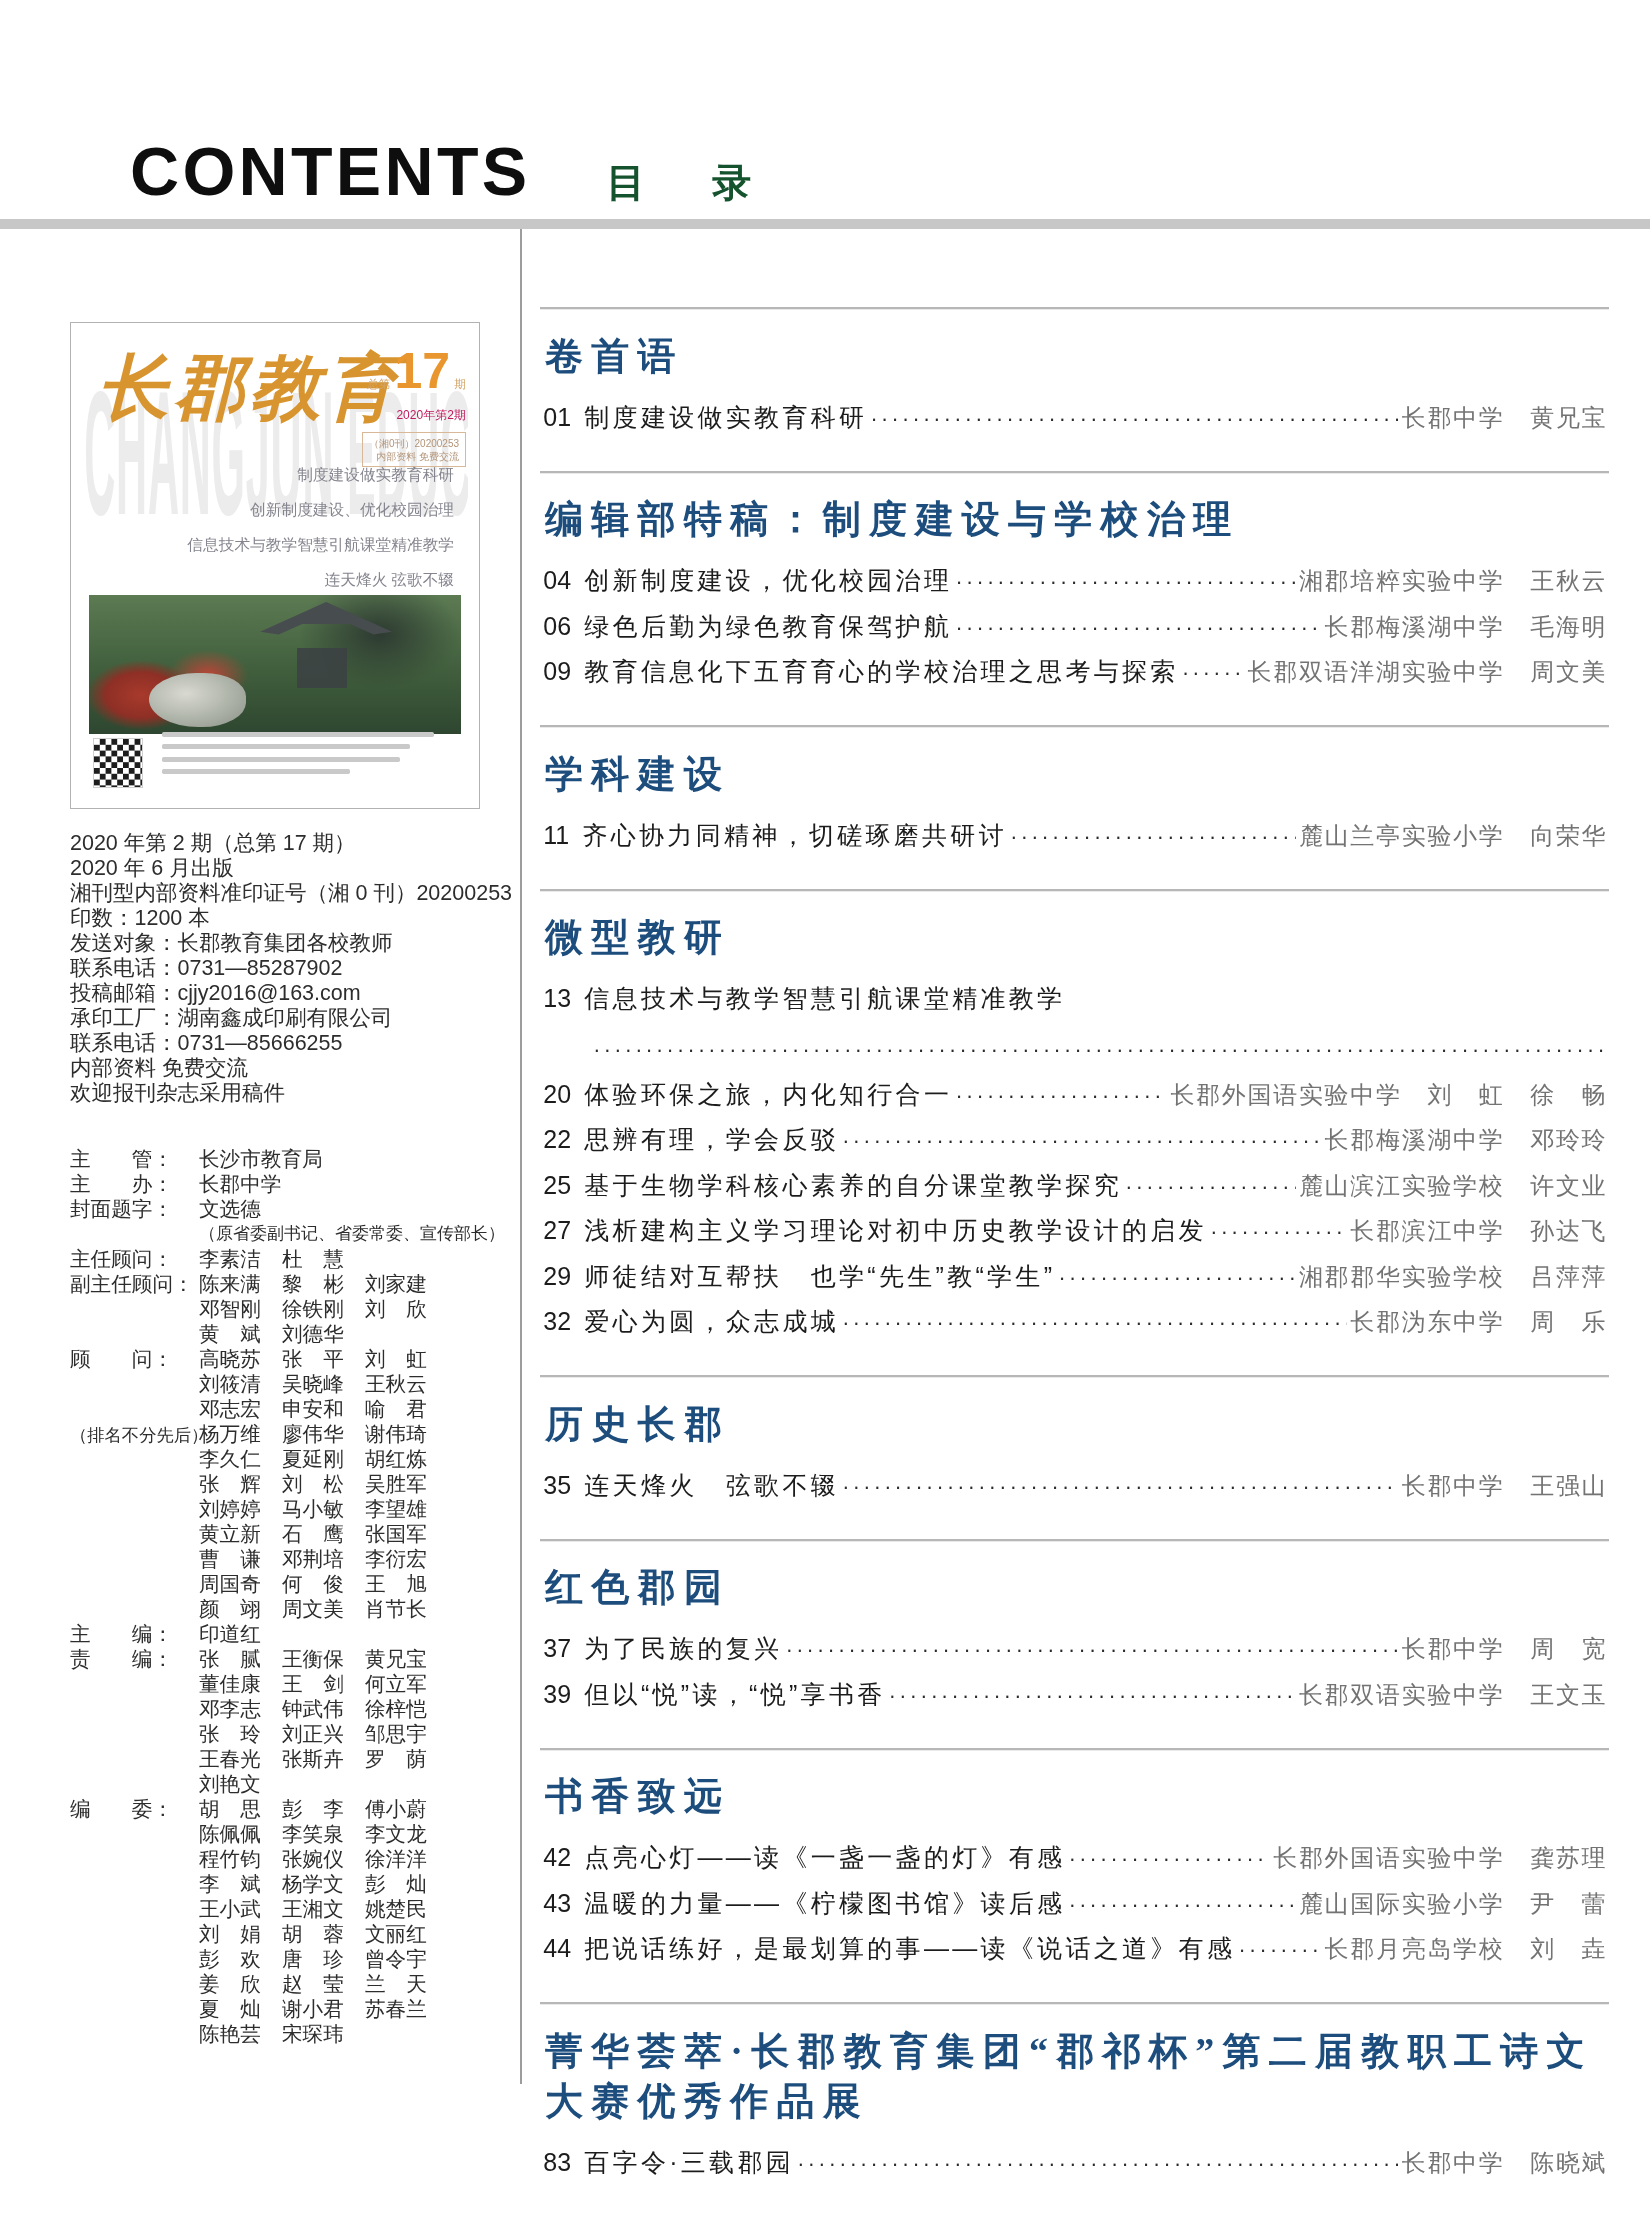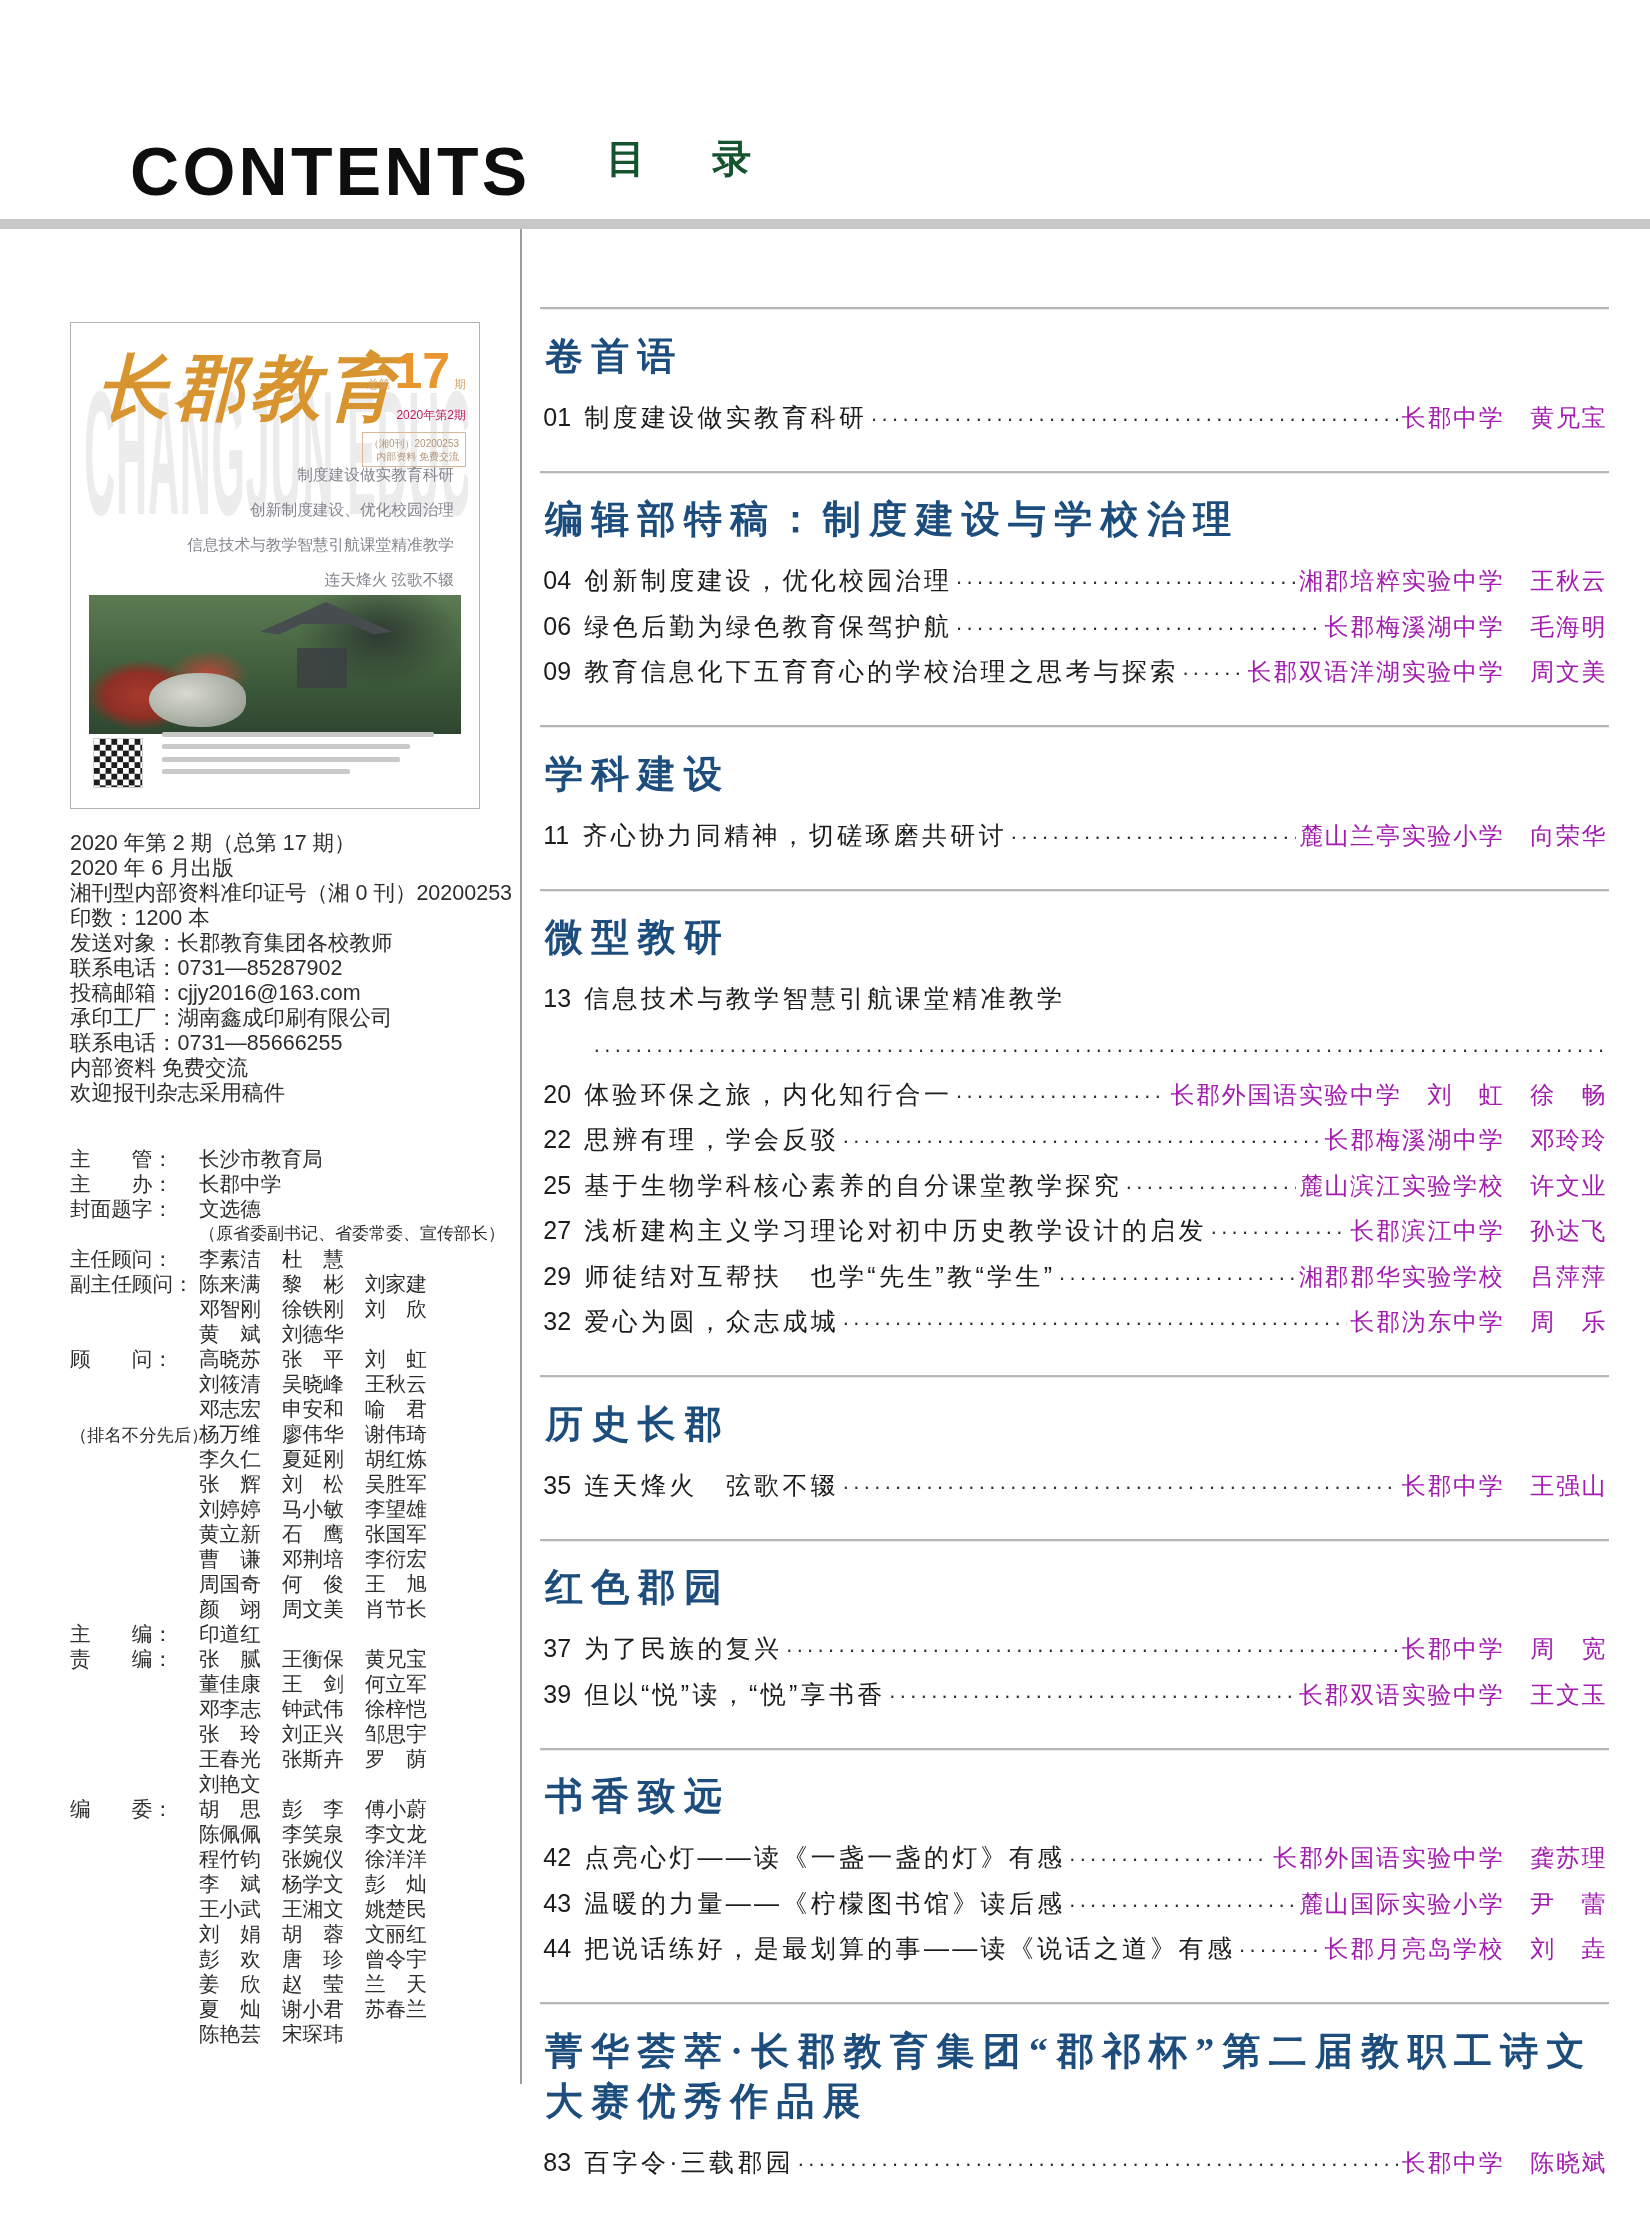--- a/index.html
+++ b/index.html
@@ -1,20 +1,20 @@
 <!DOCTYPE html>
 <html style="font-size:13.2px"><head>
 <meta charset="utf-8">
 <style>
   html,body{margin:0;padding:0;background:#fff;}
   #page{position:relative;width:1650px;height:2239px;background:#ffffff;overflow:hidden;
         font-family:"Liberation Sans",sans-serif;color:#1c1c1c;}
 
   
-  .hdr{position:absolute;left:130px;top:132px;display:flex;align-items:flex-start;}
+  .hdr{position:absolute;left:130px;top:132px;display:flex;align-items:flex-end;}
   .hdr-en{font-size:68px;font-weight:700;letter-spacing:3.3px;color:#0e0e0e;}
   .hdr-zh{font-size:39px;font-weight:700;letter-spacing:28px;margin-left:76px;color:#14532d;}
   .hbar{position:absolute;left:0;top:219px;width:1650px;height:10px;background:#c7c7c7;}
   .vrule{position:absolute;left:520px;top:229px;width:1.7px;height:1855px;background:#9d9d9d;}
 
   
   .leftcol{position:absolute;left:70px;top:322px;width:410px;}
 
   .cover{position:relative;width:410px;height:487px;border:1.7px solid #b2b2b2;box-sizing:border-box;
          background:#fff;overflow:hidden;}
@@ -65,21 +65,21 @@
   .toc{position:absolute;left:540px;top:307px;width:1069px;}
   .toc-section{border-top:2.5px solid #b7b7b7;box-shadow:inset 0 0.8px 0 #e3e3e3;padding:0 0 21.5px 0;}
   .toc-heading{margin:21.5px 0 23px 5px;font-family:"Liberation Serif",serif;font-weight:700;
                font-size:38px;line-height:50px;letter-spacing:8.3px;color:#1c4d7d;}
   .toc-entry{display:flex;align-items:baseline;margin:0 1.7px 16.5px 3.3px;font-size:25px;line-height:27px;}
   .toc-no{white-space:pre;margin-right:13.2px;color:#1c1c1c;}
   .toc-title{white-space:pre;letter-spacing:3.3px;color:#1c1c1c;}
   .dots{flex:1 1 25px;overflow:hidden;white-space:nowrap;letter-spacing:3.3px;font-size:21.5px;
         color:#2b2b2b;margin:0 3.3px;min-width:20px;}
   .toc-authors{white-space:pre;flex:none;font-family:"Liberation Serif",serif;font-size:24px;
-               letter-spacing:1.7px;color:#a21caf;}
+               letter-spacing:1.7px;color:#737373;}
   .toc-line2{display:flex;align-items:baseline;margin:25px 1.7px 16.5px 50px;font-size:25px;line-height:27px;}
 </style>
 </head>
 <body>
 
 <div id="page">
 
   <div class="hdr">
     <span class="hdr-en">CONTENTS</span>
     <span class="hdr-zh">目 录</span>

